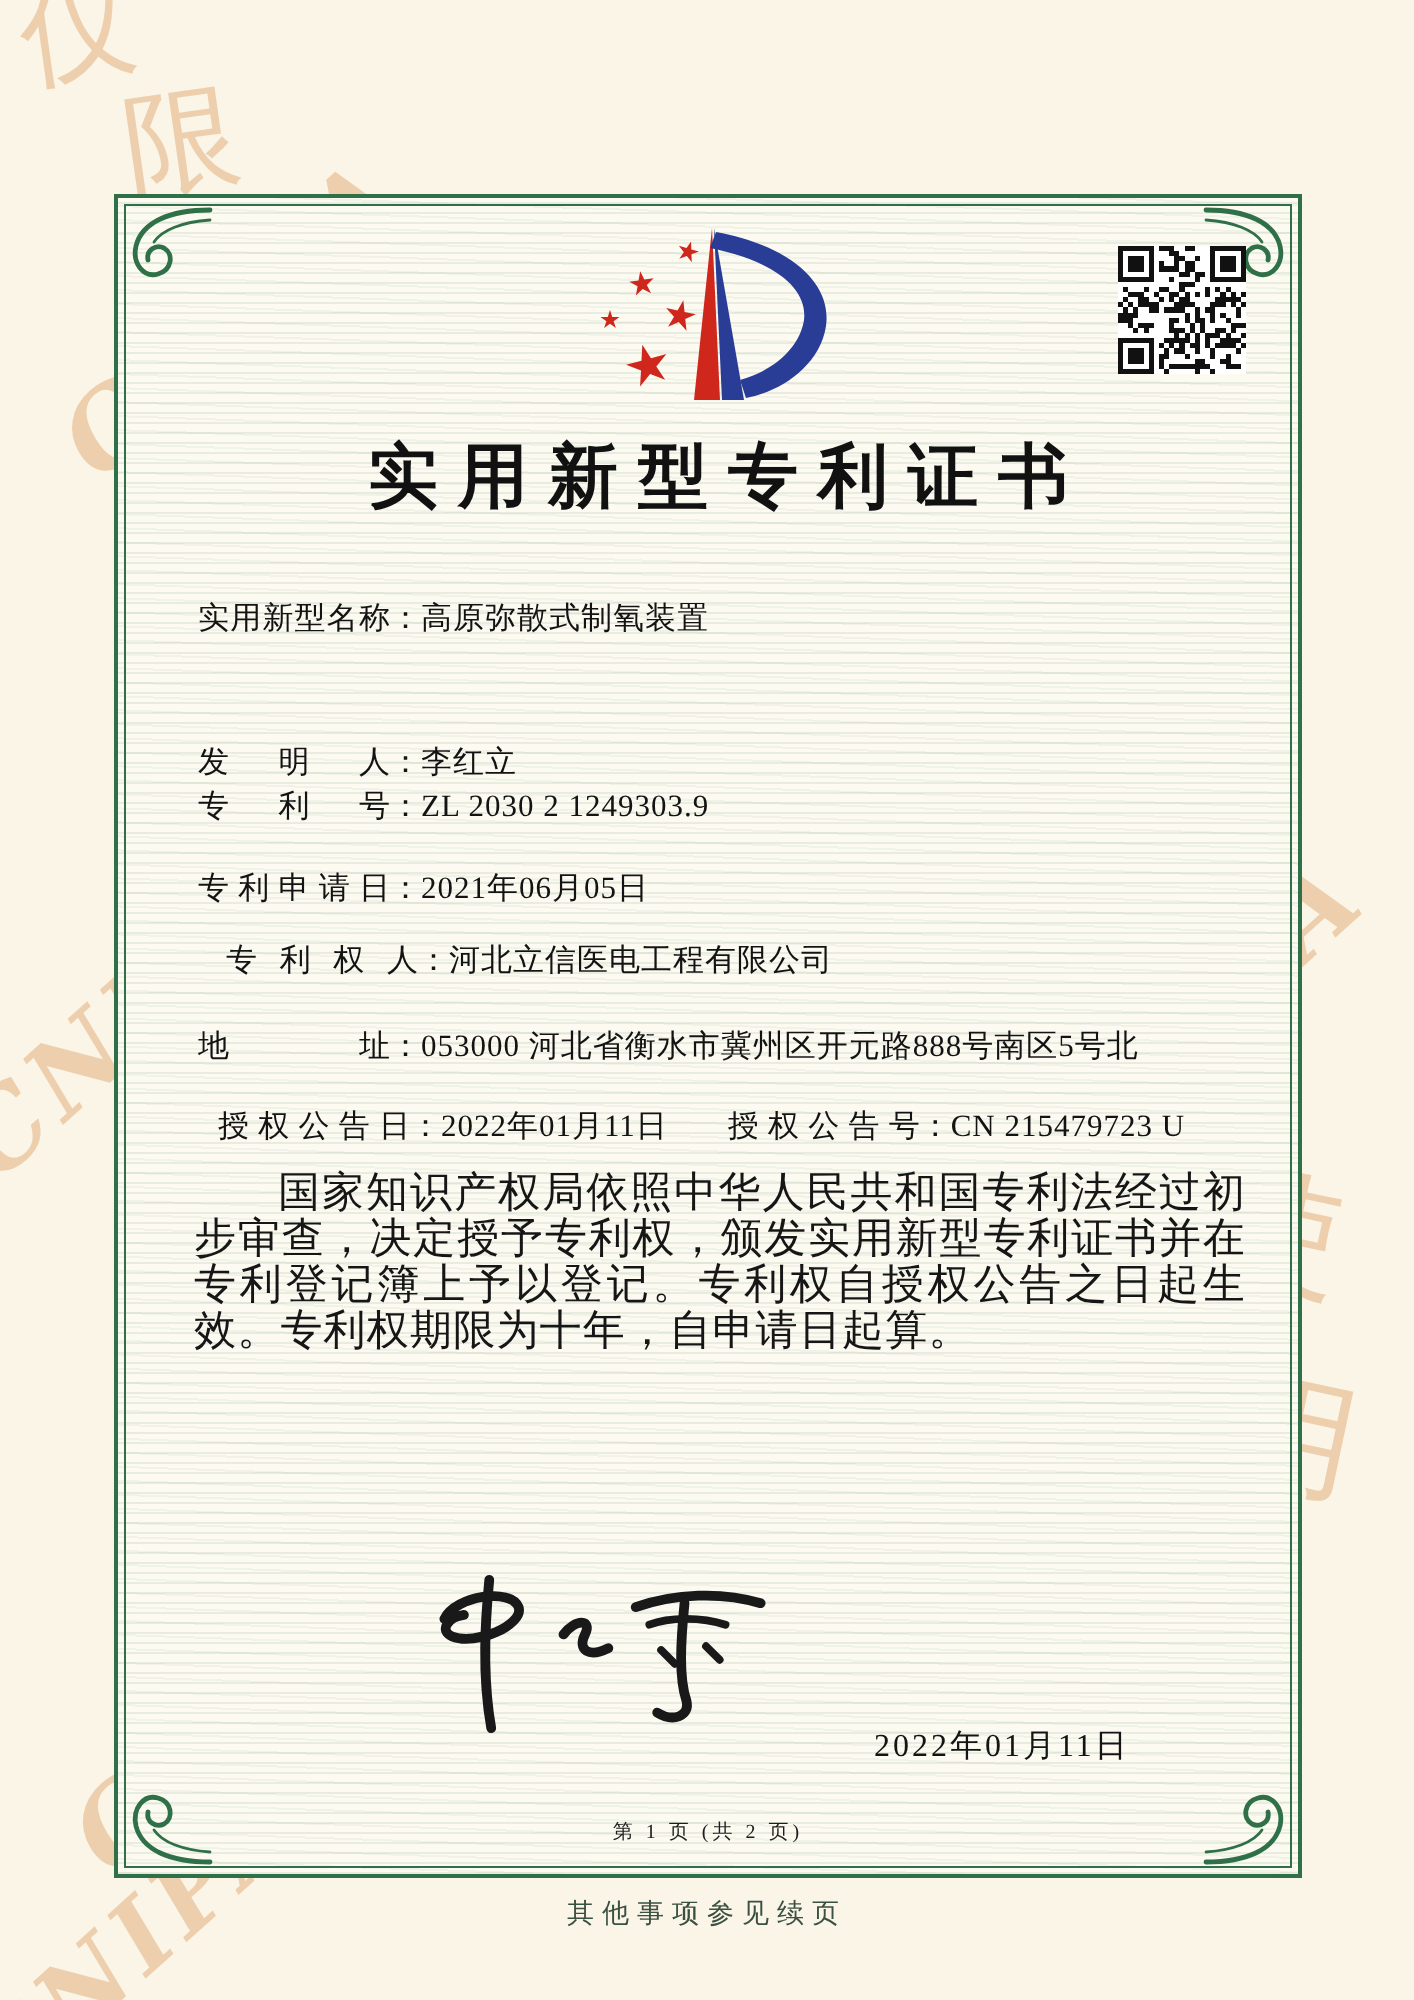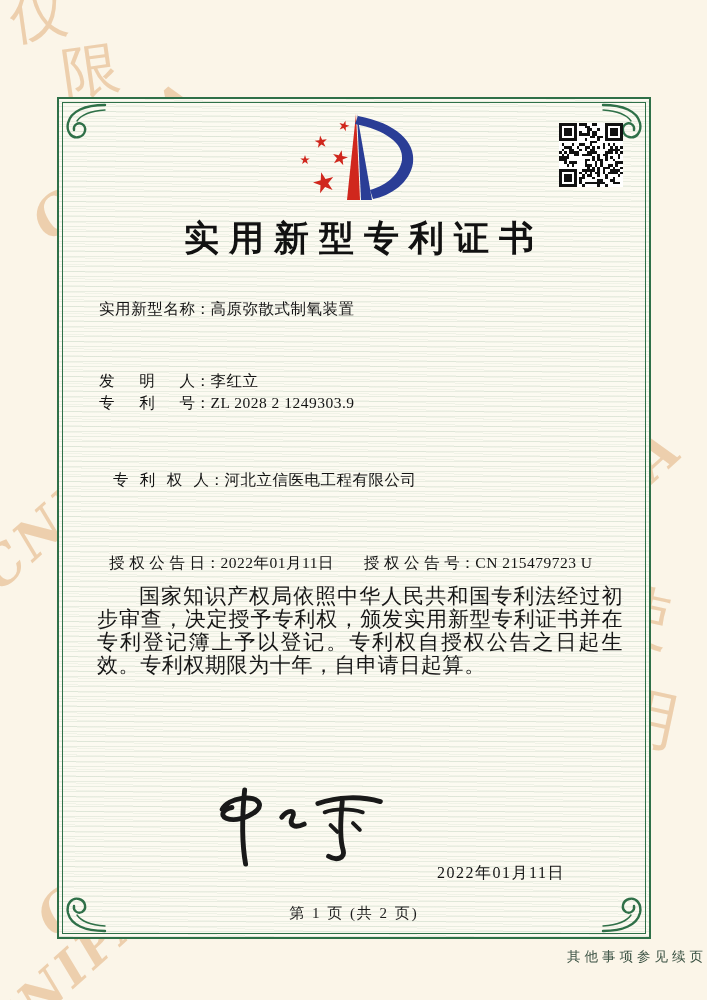--- a/index.html
+++ b/index.html
@@ -50,23 +50,23 @@
   .grant2{margin-left:26px;}
   .paras{
     position:absolute;left:38px;top:486px;width:526px;z-index:4;
     font-size:21px;line-height:23px;text-align:justify;color:#161616;
   }
   .paras p{margin:0 0 6px;text-indent:2em;letter-spacing:.6px;}
   .officer{position:absolute;left:42px;top:706px;z-index:4;font-size:16.5px;letter-spacing:3px;}
   .officer div{margin-bottom:11px;}
   .sig{position:absolute;left:130px;top:680px;width:205px;height:95px;z-index:5;}
   .issuedate{position:absolute;left:378px;top:764px;font-size:16px;letter-spacing:1.5px;z-index:4;}
-  .pageind{position:absolute;left:0;right:0;bottom:14px;text-align:center;font-size:15px;letter-spacing:2px;z-index:4;color:#1d1d1d;}
+  .pageind{position:absolute;left:0;right:0;bottom:14px;text-align:center;font-size:10px;letter-spacing:2px;z-index:4;color:#1d1d1d;}
   .footnote{
-    position:absolute;left:0;right:0;top:948px;text-align:right;z-index:2;
+    position:absolute;left:0;right:0;top:948px;text-align:center;z-index:2;
     font-size:13.5px;letter-spacing:4px;color:#3a5142;
   }
 </style>
 </head>
 <body>
 
 <div>
   <span class="wm" style="left:6px;top:-10px;font-size:58px;transform:rotate(-8deg);">仅</span>
   <span class="wm" style="left:58px;top:46px;font-size:58px;transform:rotate(-8deg);">限</span>
   <span class="wm lat" style="left:22px;top:210px;font-size:52px;transform:rotate(-42deg);">CNIPA</span>
@@ -129,24 +129,30 @@
 
   <div class="title">实用新型专利证书</div>
 
   <div class="frow" style="top:200px;">
     <span class="flabel">实用新型名称</span><span class="fcolon">：</span><span class="fvalue">高原弥散式制氧装置</span>
   </div>
   <div class="frow" style="top:252px;margin-top:20px;">
     <span class="flabel">发明人</span><span class="fcolon">：</span><span class="fvalue">李红立</span>
   </div>
   <div class="frow" style="top:294px;">
-    <span class="flabel">专利号</span><span class="fcolon">：</span><span class="fvalue">ZL 2028 2 1249303.9</span>
+    <span class="flabel">专利号</span><span class="fcolon">：</span><span class="fvalue">ZL 2030 2 1249303.9</span>
+  </div>
+  <div class="frow" style="top:335px;">
+    <span class="flabel">专利申请日</span><span class="fcolon">：</span><span class="fvalue">2021年06月05日</span>
   </div>
   <div class="frow" style="top:371px;margin-left:14px;">
     <span class="flabel">专利权人</span><span class="fcolon">：</span><span class="fvalue">河北立信医电工程有限公司</span>
+  </div>
+  <div class="frow" style="top:414px;">
+    <span class="flabel">地址</span><span class="fcolon">：</span><span class="fvalue">053000 河北省衡水市冀州区开元路888号南区5号北</span>
   </div>
 
   <div class="frow" style="top:454px;margin-left:10px;">
     <span>
       <span class="flabel">授权公告日</span><span class="fcolon">：</span><span class="fvalue">2022年01月11日</span>
     </span>
     <span class="grant2">
       <span class="flabel">授权公告号</span><span class="fcolon">：</span><span class="fvalue">CN 215479723 U</span>
     </span>
   </div>

